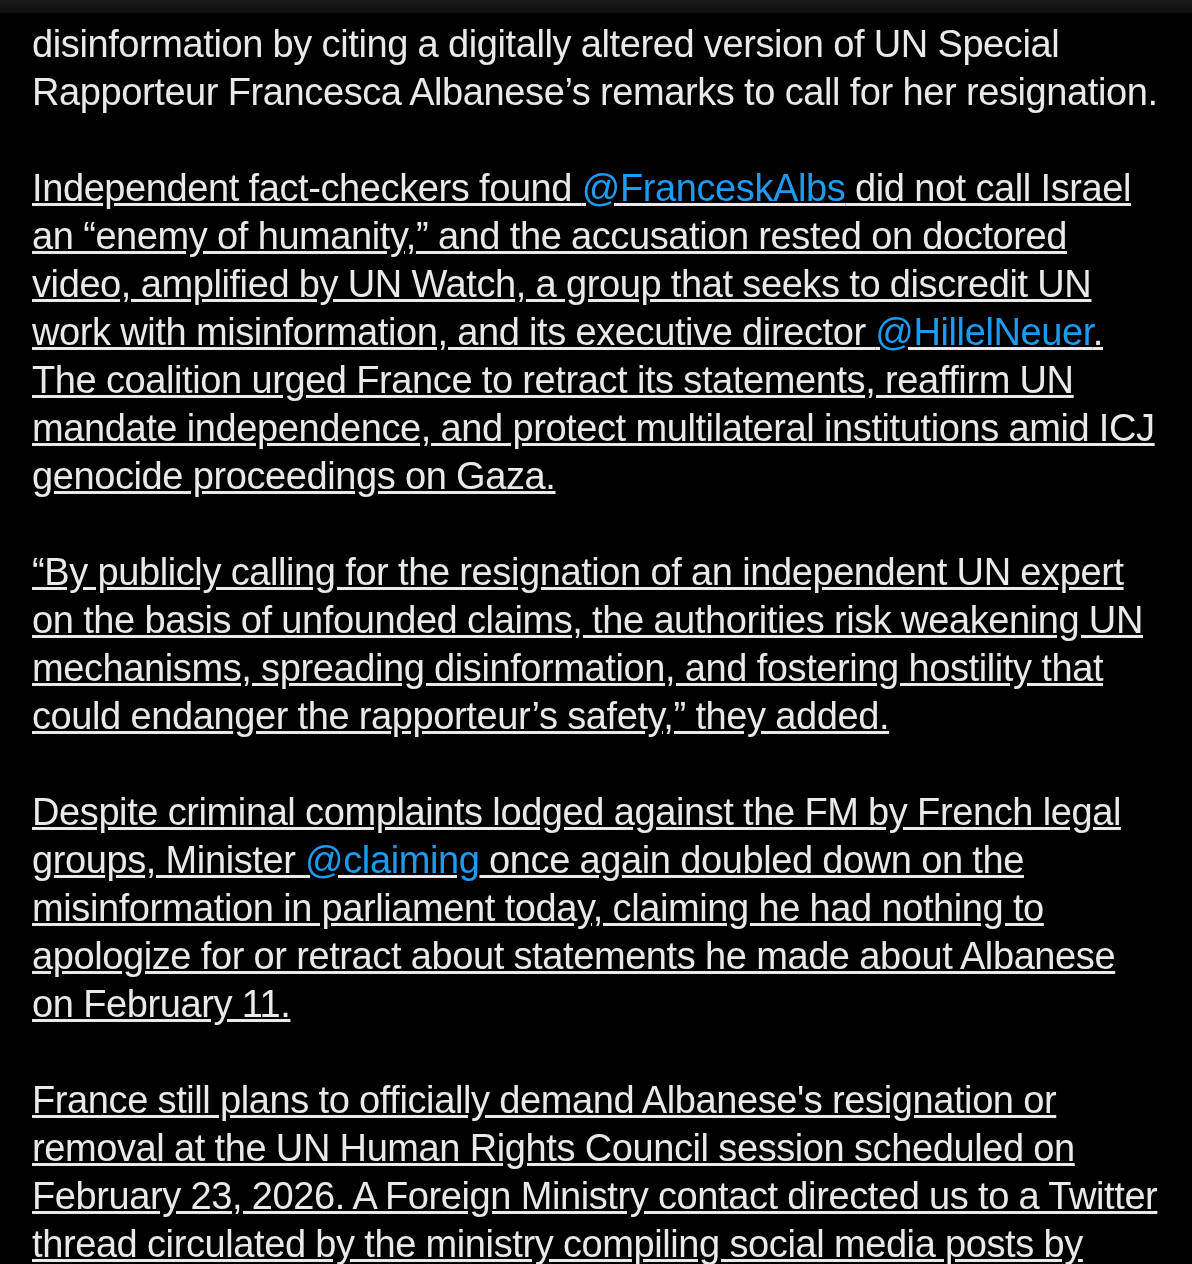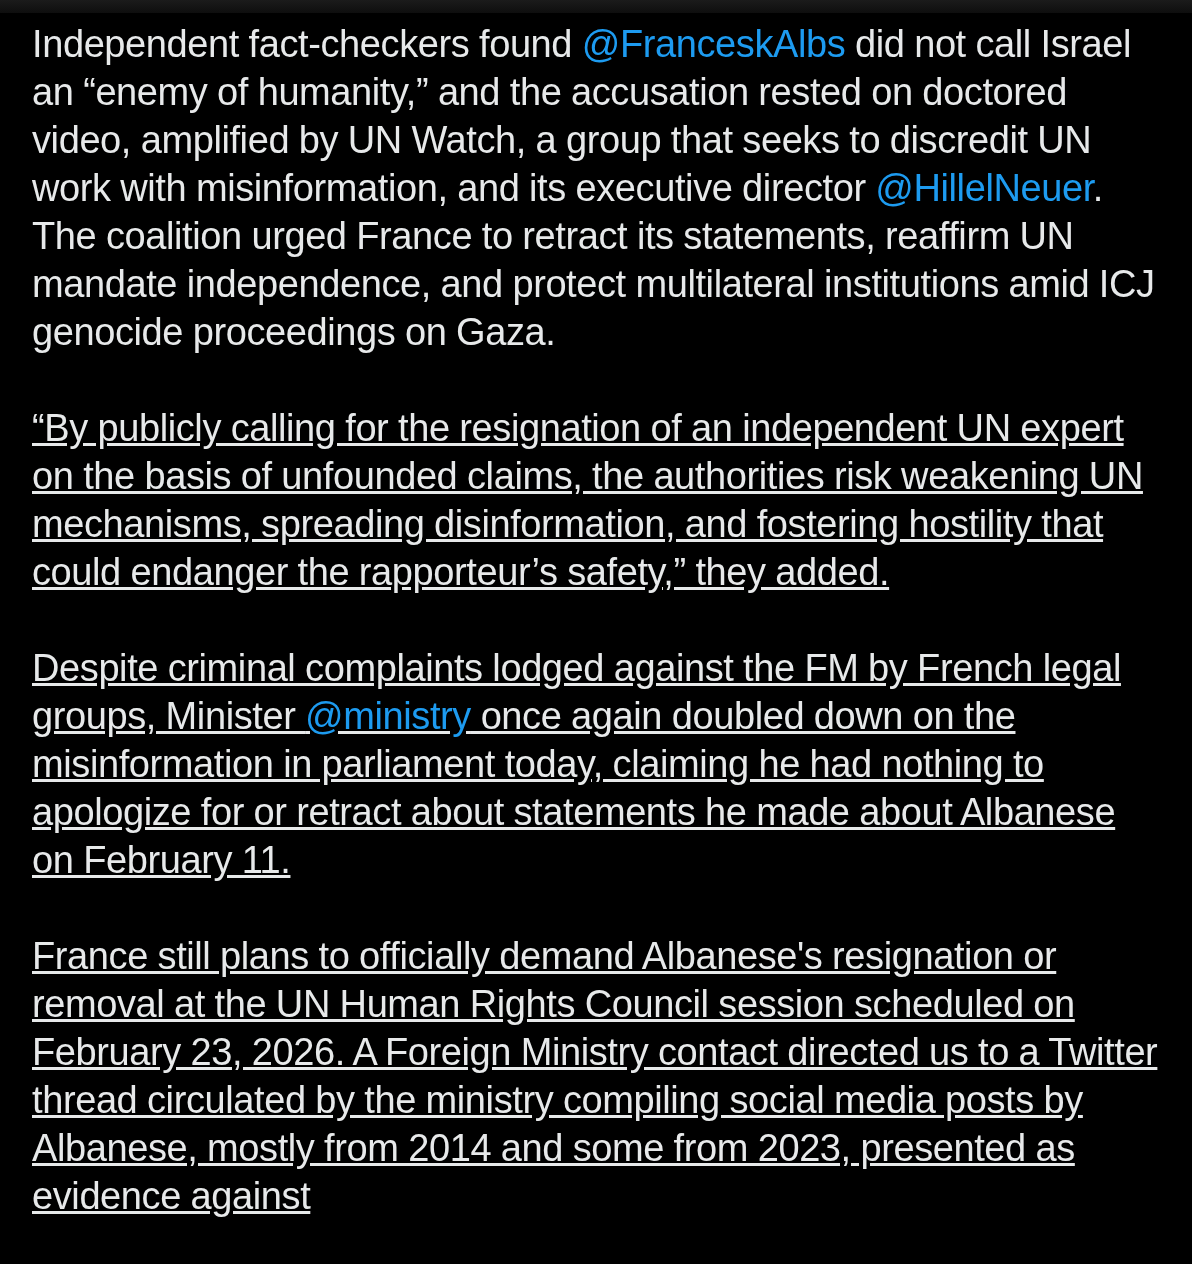--- a/index.html
+++ b/index.html
@@ -45,17 +45,18 @@
     text-decoration: none;
     cursor: pointer;
   }
 </style>
 </head>
 <body>
 
 <div class="top-strip"></div>
 
 <div class="post-text">
+    <p>disinformation by citing a digitally altered version of UN Special Rapporteur Francesca Albanese’s remarks to call for her resignation.</p>
     <p>Independent fact-checkers found <a class="mention" href="#">@FranceskAlbs</a> did not call Israel an “enemy of humanity,” and the accusation rested on doctored video, amplified by UN Watch, a group that seeks to discredit UN work with misinformation, and its executive director <a class="mention" href="#">@HillelNeuer</a>. The coalition urged France to retract its statements, reaffirm UN mandate independence, and protect multilateral institutions amid ICJ genocide proceedings on Gaza.</p>
     <p>“By publicly calling for the resignation of an independent UN expert on the basis of unfounded claims, the authorities risk weakening UN mechanisms, spreading disinformation, and fostering hostility that could endanger the rapporteur’s safety,” they added.</p>
-    <p>Despite criminal complaints lodged against the FM by French legal groups, Minister <a class="mention" href="#">@ministry</a> once again doubled down on the misinformation in parliament today, claiming he had nothing to apologize for or retract about statements he made about Albanese on February 11.</p>
+    <p>Despite criminal complaints lodged against the FM by French legal groups, Minister <a class="mention" href="#">@claiming</a> once again doubled down on the misinformation in parliament today, claiming he had nothing to apologize for or retract about statements he made about Albanese on February 11.</p>
     <p>France still plans to officially demand Albanese's resignation or removal at the UN Human Rights Council session scheduled on February 23, 2026. A Foreign Ministry contact directed us to a Twitter thread circulated by the ministry compiling social media posts by Albanese, mostly from 2014 and some from 2023, presented as evidence against</p>
   </div>
 
 </body></html>

